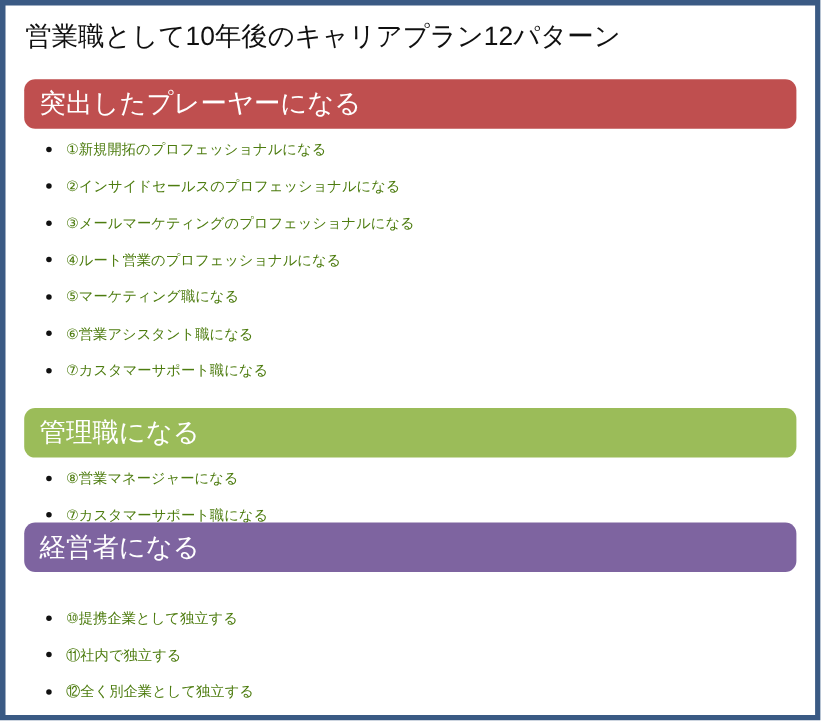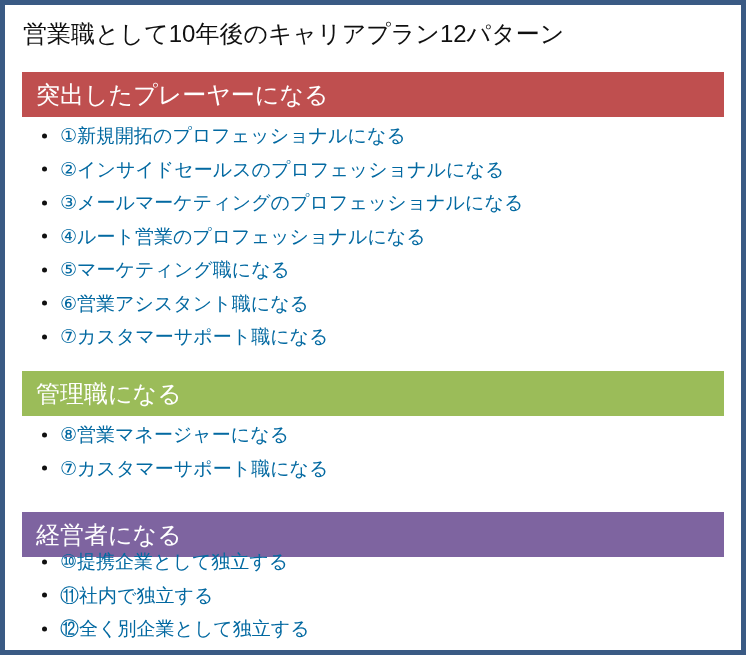--- a/index.html
+++ b/index.html
@@ -36,21 +36,21 @@
     color: #101010;
     font-weight: 400;
     letter-spacing: 0px;
     white-space: nowrap;
   }
   .band {
     position: absolute;
     left: 17px;
     width: 702px;
     height: 45px;
-    border-radius: 0;
+    border-radius: 10px;
     box-sizing: border-box;
   }
   .band .band-label {
     position: absolute;
     left: 14px;
     top: 50%;
     transform: translateY(-50%);
     font-size: 24px;
     line-height: 28px;
     color: #ffffff;
@@ -64,40 +64,40 @@
     position: absolute;
     left: 17px;
     width: 702px;
     margin: 0;
     padding: 0;
     list-style: none;
   }
   .list li {
     position: relative;
     padding-left: 38px;
-    font-size: 19px;
+    font-size: 13px;
     line-height: 33.5px;
-    color: #0369a1;
+    color: #4d7c0f;
     white-space: nowrap;
   }
   .list li .dot {
     position: absolute;
     left: 20px;
     top: 50%;
     transform: translateY(-50%);
     width: 5px;
     height: 5px;
     background: #111111;
     border-radius: 50%;
   }
   .band-1  { top: 67px; }
   .list-1  { top: 114px; }
   .band-2  { top: 366px; padding-left: 44px; }
   .list-2  { top: 413px; }
-  .band-3  { top: 507px; }
+  .band-3  { top: 470px; }
   .list-3  { top: 540px; }
 </style>
 </head>
 <body>
 
 <div id="slide">
   <div id="inner">
 
     <div class="title">営業職として10年後のキャリアプラン12パターン</div>
 

